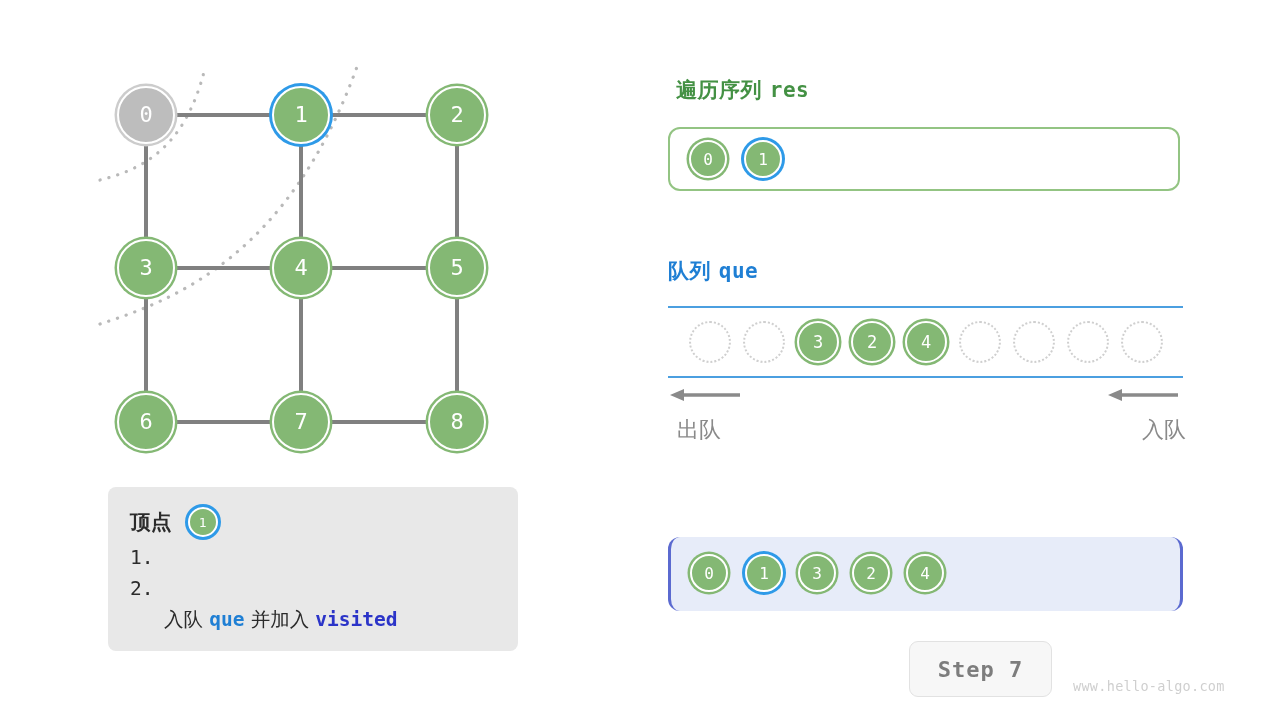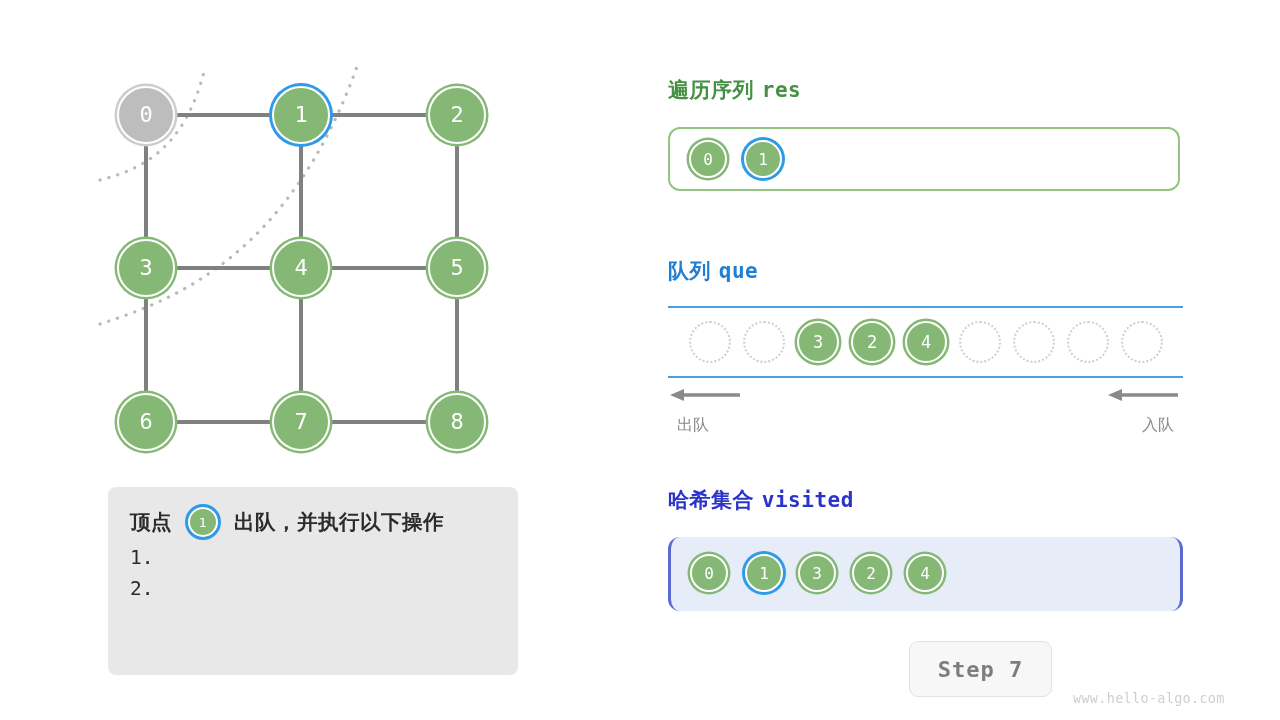--- a/index.html
+++ b/index.html
@@ -61,21 +61,21 @@
   .gnode {
     width: 58px; height: 58px;
     font-size: 22px;
     line-height: 1;
   }
 
   
   #info-card {
     position: absolute;
     left: 108px; top: 487px;
-    width: 410px; height: 188px;
+    width: 410px; height: 164px;
     background: #e8e8e8;
     border-radius: 8px;
     box-sizing: border-box;
     padding: 14px 20px 0 22px;
   }
   #info-head {
     display: flex;
     align-items: center;
     font-size: 20.5px;
     font-weight: bold;
@@ -127,21 +127,21 @@
   .sec-title {
     position: absolute;
     font-size: 21px;
     font-weight: bold;
     letter-spacing: .5px;
     white-space: nowrap;
   }
   .sec-title .code {
     font-family: "DejaVu Sans Mono", "Liberation Mono", monospace;
   }
-  .title-green { color: #449144; }
+  .title-green { color: #449144; margin-left: 8px; }
   .title-blue  { color: #1f7fd4; }
   .title-indigo{ color: #2b34c8; }
 
   
   #res-box {
     position: absolute;
     left: 3px; top: 127px;
     width: 512px; height: 64px;
     border: 2px solid #93c483;
     border-radius: 12px;
@@ -176,21 +176,21 @@
     position: absolute;
     width: 42px; height: 42px;
     font-size: 17px;
   }
   .arrow {
     position: absolute;
     height: 20px;
   }
   .arr-label {
     position: absolute;
-    font-size: 16px;
+    font-size: 22px;
     color: #8a8a8a;
     white-space: nowrap;
   }
 
   
   #visited-box {
     position: absolute;
     left: 3px; top: 537px;
     width: 515px; height: 74px;
     background: #e7ecf9;
@@ -218,21 +218,20 @@
     color: #7d7d7d;
     letter-spacing: 1px;
   }
   #watermark {
     position: absolute;
     left: 1073px; top: 678px;
     font-family: "DejaVu Sans Mono", "Liberation Mono", monospace;
     font-size: 13.5px;
     color: #cfcfcf;
     letter-spacing: .3px;
-    margin-top: 12px;
   }
 </style>
 </head>
 <body>
 
 <div id="graph-panel">
 
   <svg width="600" height="500" style="position:absolute;left:0;top:0;">
     <path d="M 100,180 C 140,170 185,150 205,68" fill="none" stroke="#b9b9b9" stroke-width="3.2" stroke-linecap="round" stroke-dasharray="0.2 9"></path>
     <path d="M 100,324 C 175,300 290,255 358,64" fill="none" stroke="#b9b9b9" stroke-width="3.2" stroke-linecap="round" stroke-dasharray="0.2 9"></path>
@@ -260,31 +259,39 @@
   <div class="node gnode green" style="left:428px;top:239px;">5</div>
   <div class="node gnode green" style="left:117px;top:393px;">6</div>
   <div class="node gnode green" style="left:272px;top:393px;">7</div>
   <div class="node gnode green" style="left:428px;top:393px;">8</div>
 </div>
 
 <div id="info-card">
   <div id="info-head">
     <span>顶点</span>
     <span class="node hl">1</span>
-    <span>出队，并执行以下操作</span>
   </div>
 
   <div class="info-line">
     <span class="info-num">1.</span>
   </div>
 
   <div class="info-line">
     <span class="info-num">2.</span>
   </div>
 
+  <div class="info-line">
+    <span class="info-num"></span>
+    <span>
+      <span>入队</span>
+      <span class="mono-blue">que</span>
+      <span>并加入</span>
+      <span class="mono-indigo">visited</span>
+    </span>
+  </div>
 </div>
 
 <div id="right-panel">
 
   <div class="sec-title title-green" style="left:3px;top:76px;">
     <span>遍历序列</span>
     <span class="code">res</span>
   </div>
 
   <div id="res-box">
@@ -317,24 +324,20 @@
     <path d="M 0,10 L 14,4 L 14,16 Z" fill="#8a8a8a"></path>
   </svg>
   <svg class="arrow" style="left:443px;top:385px;width:72px;" width="72" height="20" viewBox="0 0 72 20">
     <line x1="8" y1="10" x2="70" y2="10" stroke="#8a8a8a" stroke-width="3.5"></line>
     <path d="M 0,10 L 14,4 L 14,16 Z" fill="#8a8a8a"></path>
   </svg>
 
   <div class="arr-label" style="left:12px;top:415px;">出队</div>
   <div class="arr-label" style="left:477px;top:415px;">入队</div>
 
-  <div class="sec-title title-indigo" style="left:3px;top:486px;">
-    <span>哈希集合</span>
-    <span class="code">visited</span>
-  </div>
 
   <div id="visited-box">
     <div class="node slot-node green" style="left:19px;top:17px;">0</div>
     <div class="node slot-node hl" style="left:74px;top:17px;">1</div>
     <div class="node slot-node green" style="left:127px;top:17px;">3</div>
     <div class="node slot-node green" style="left:181px;top:17px;">2</div>
     <div class="node slot-node green" style="left:235px;top:17px;">4</div>
   </div>
 </div>
 

